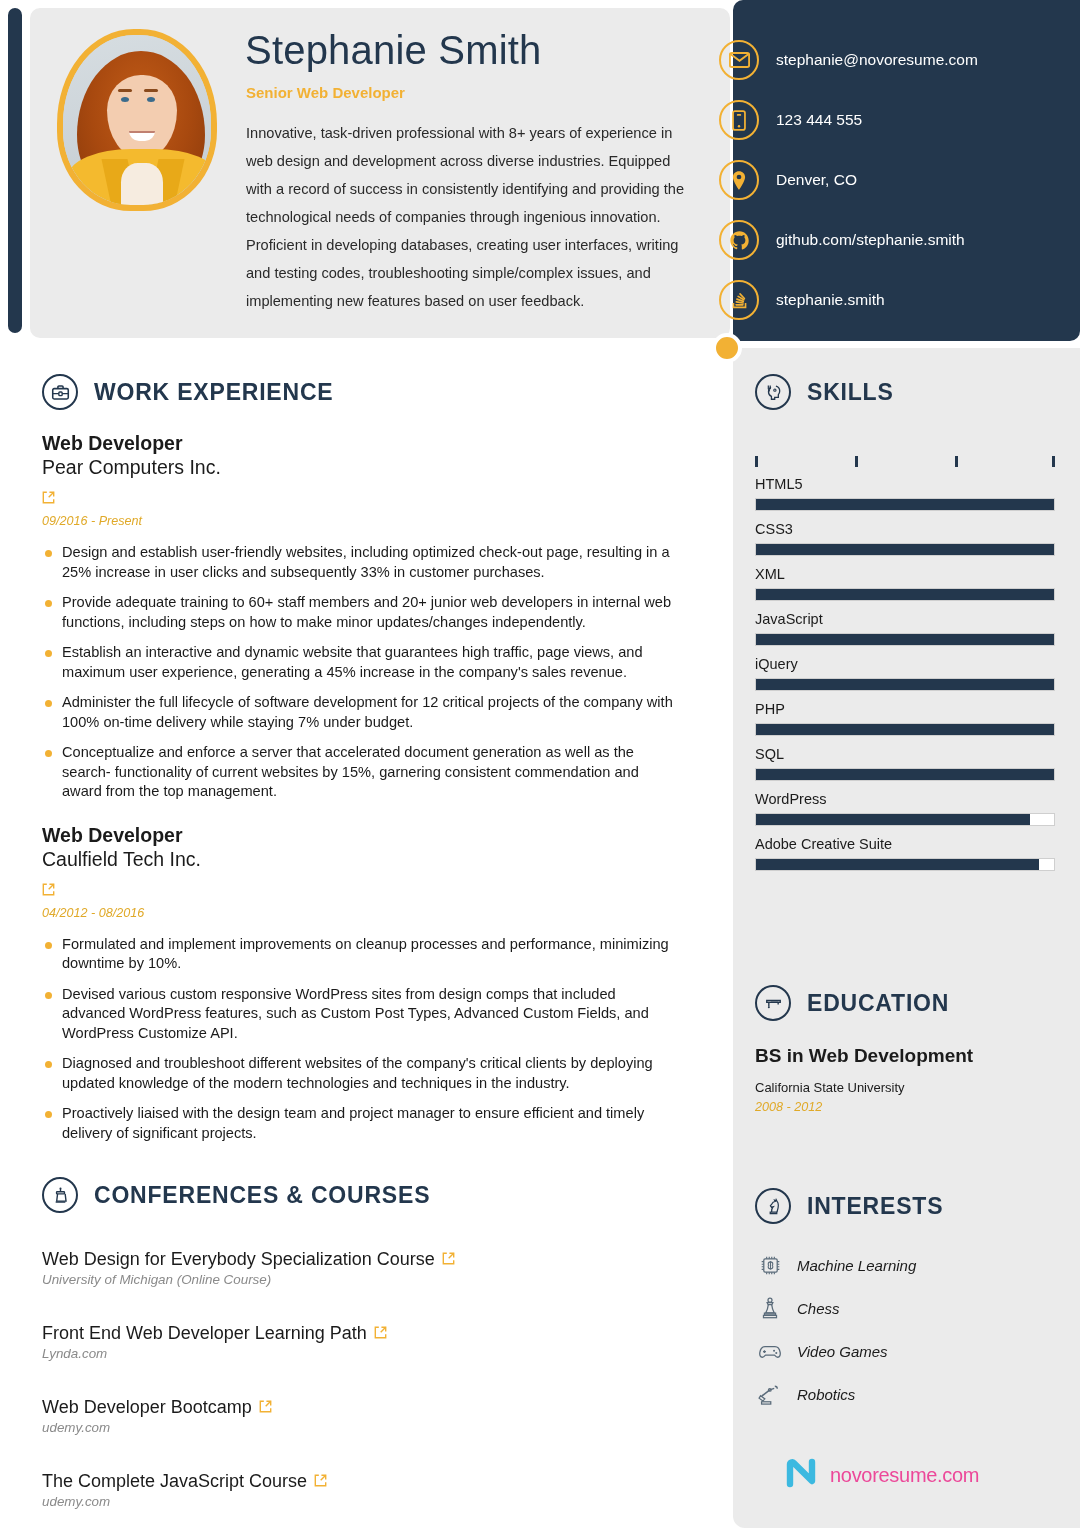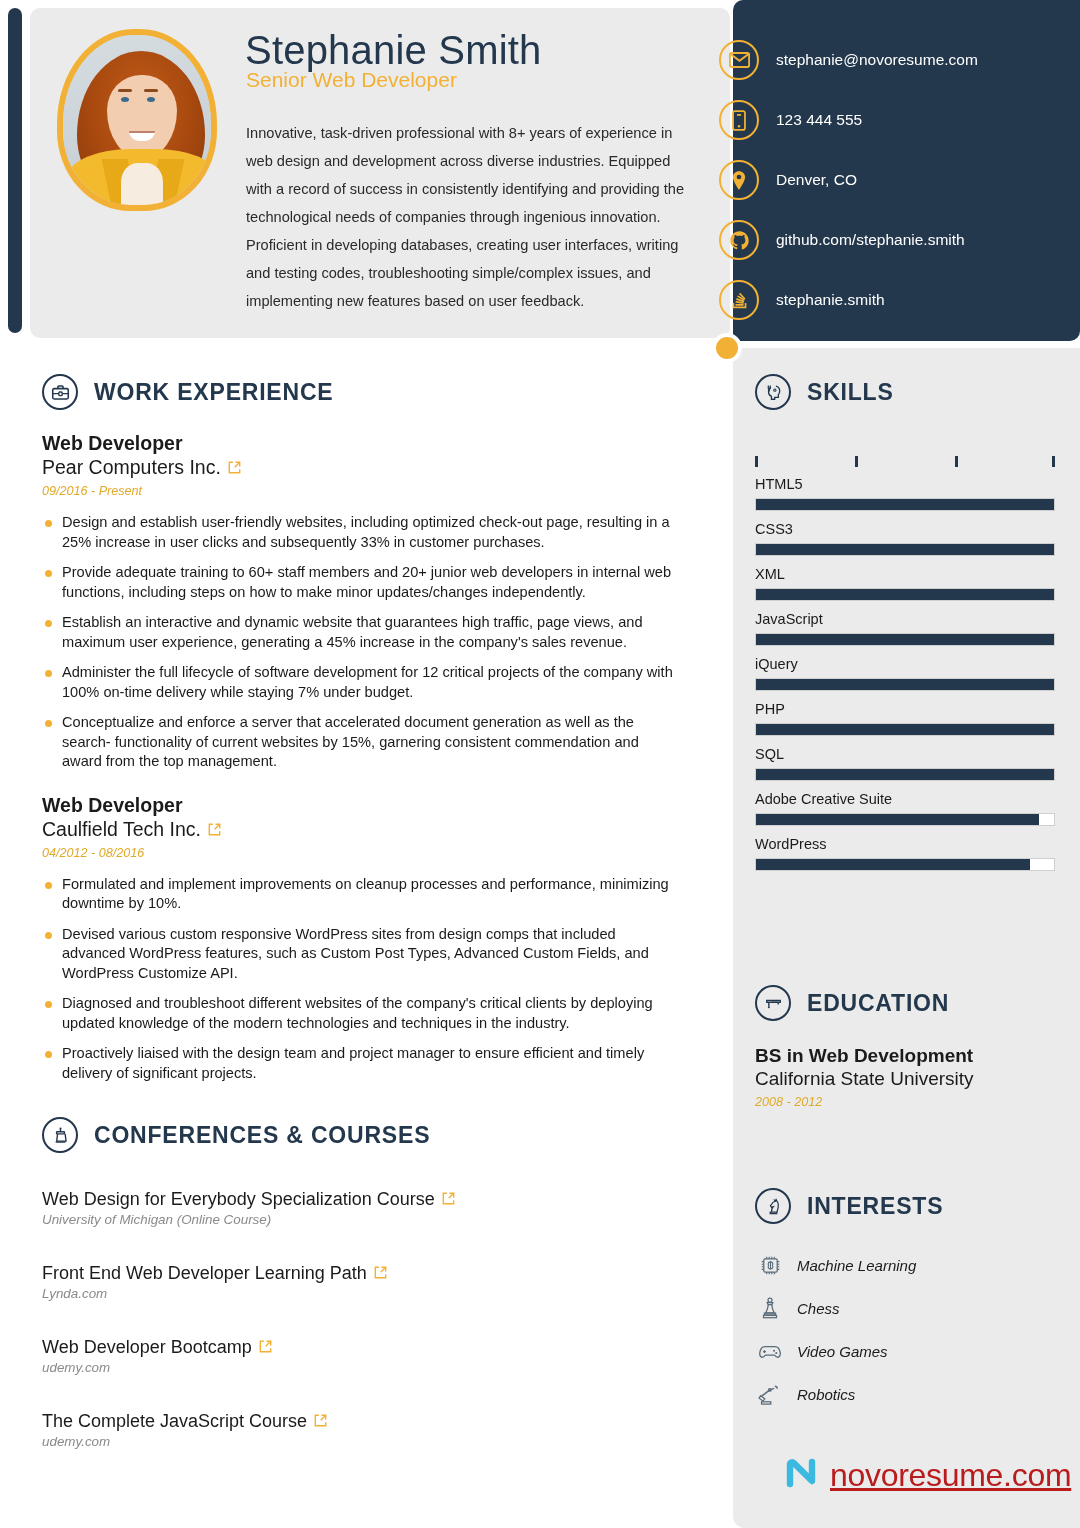--- a/index.html
+++ b/index.html
@@ -67,22 +67,22 @@
   .ph-shirt { position: absolute; left: 58px; bottom: -6px; width: 42px; height: 48px; background: #f6ece0; border-radius: 40% 40% 0 0;}
   .ph-lapel-l { position:absolute; left:44px; bottom:-6px; width:26px;height:52px;background:#e8a918;transform:skewX(12deg);}
   .ph-lapel-r { position:absolute; left:90px; bottom:-6px; width:26px;height:52px;background:#e8a918;transform:skewX(-12deg);}
 
   
   .name {
     position: absolute; left: 245px; top: 28px;
     font-size: 40px; font-weight: 400; color: #23374d; letter-spacing: 0.2px;
   }
   .job-title {
-    position: absolute; left: 246px; top: 68px;
-    font-size: 21px; color: #f2b134; font-weight: 400;
+    position: absolute; left: 246px; top: 84px;
+    font-size: 15px; color: #f2b134; font-weight: 700;
   }
   .summary {
     position: absolute; left: 246px; top: 119px; width: 440px;
     font-size: 14.6px; line-height: 28px; color: #2a2a2a;
   }
 
   
   .contacts { position: absolute; left: 719px; top: 30px; width: 320px; }
   .contact-row { display: flex; align-items: center; height: 60px; }
   .c-icon {
@@ -116,21 +116,21 @@
     margin-left: 16px; font-size: 23px; font-weight: bold;
     color: #23374d; letter-spacing: 0.8px;
   }
 
   
   .main { position: absolute; left: 42px; top: 374px; width: 640px; }
   .job { margin-top: 22px; }
   .job-role { font-size: 19.5px; font-weight: bold; color: #1b1b1b; }
   .job-company {
     font-size: 19.5px; color: #1b1b1b; font-weight: 400; margin-top: 1px;
-    display: flex; align-items: baseline; gap: 7px;
+    display: flex; align-items: baseline; gap: 7px; flex-direction: column;
   }
   .job-date { font-size: 12.6px; font-style: italic; color: #e0a928; margin-top: 5px; }
   ul.bullets { list-style: none; margin-top: 15px; }
   ul.bullets li {
     position: relative; padding-left: 20px; margin-bottom: 11px;
     font-size: 14.6px; line-height: 19.5px; color: #1b1b1b;
   }
   ul.bullets li::before {
     content: ""; position: absolute; left: 3px; top: 7px;
     width: 7px; height: 7px; border-radius: 50%; background: #f2b134;
@@ -152,33 +152,33 @@
   .skill:first-of-type { margin-top: 4px; }
   .skill-name { font-size: 14.5px; color: #1b1b1b; margin-bottom: 6px; }
   .bar-track {
     height: 13px; background: #ffffff; border: 1px solid #cfcfcf; position: relative;
   }
   .bar-fill { position: absolute; left: 0; top: 0; bottom: 0; background: #23374d; }
 
   
   .edu-wrap { position: absolute; left: 755px; top: 985px; width: 300px; }
   .edu-deg { font-size: 19px; font-weight: bold; color: #1b1b1b; margin-top: 24px; }
-  .edu-school { font-size: 19px; color: #1b1b1b; margin-top: 1px; }
+  .edu-school { font-size: 13px; color: #1b1b1b; margin-top: 13px; }
   .edu-date { font-size: 12.6px; font-style: italic; color: #e0a928; margin-top: 5px; }
 
   
   .int-wrap { position: absolute; left: 755px; top: 1188px; width: 300px; }
   .int-list { margin-top: 20px; }
   .int-row { display: flex; align-items: center; height: 43px; }
   .int-ic { width: 30px; min-width: 30px; display: flex; align-items: center; justify-content: center; }
   .int-label { margin-left: 12px; font-size: 15px; color: #1b1b1b; font-style: italic; }
 
   
   .logo { position: absolute; left: 786px; top: 1456px; display: flex; align-items: center; gap: 10px; }
-  .logo-text { font-size: 32px; color: #b91c1c; letter-spacing: -0.3px; text-decoration: underline; }
+  .logo-text { font-size: 20px; color: #ec4899; letter-spacing: -0.3px; }
 
   .ext-ic { display: inline-block; }
 </style>
 </head>
 <body>
 
 <div class="page">
 
   <div class="left-accent"></div>
 
@@ -458,29 +458,29 @@
             <div class="bar-fill" style="width: 100%;"></div>
           </div>
         </div>
         <div class="skill">
           <div class="skill-name">SQL</div>
           <div class="bar-track">
             <div class="bar-fill" style="width: 100%;"></div>
           </div>
         </div>
         <div class="skill">
+          <div class="skill-name">WordPress</div>
+          <div class="bar-track">
+            <div class="bar-fill" style="width: 92%;"></div>
+          </div>
+        </div>
+        <div class="skill">
           <div class="skill-name">Adobe Creative Suite</div>
           <div class="bar-track">
             <div class="bar-fill" style="width: 95%;"></div>
-          </div>
-        </div>
-        <div class="skill">
-          <div class="skill-name">WordPress</div>
-          <div class="bar-track">
-            <div class="bar-fill" style="width: 92%;"></div>
           </div>
         </div>
       </div>
   </div>
 
   <div class="edu-wrap">
     <div class="sec-head">
       <span class="sec-circle">
         <svg width="19" height="19" viewBox="0 0 22 22">
             <path d="M3.2 7.4h15.6v2.2H3.2z" fill="none" stroke="#23374d" stroke-width="1.6"></path>

